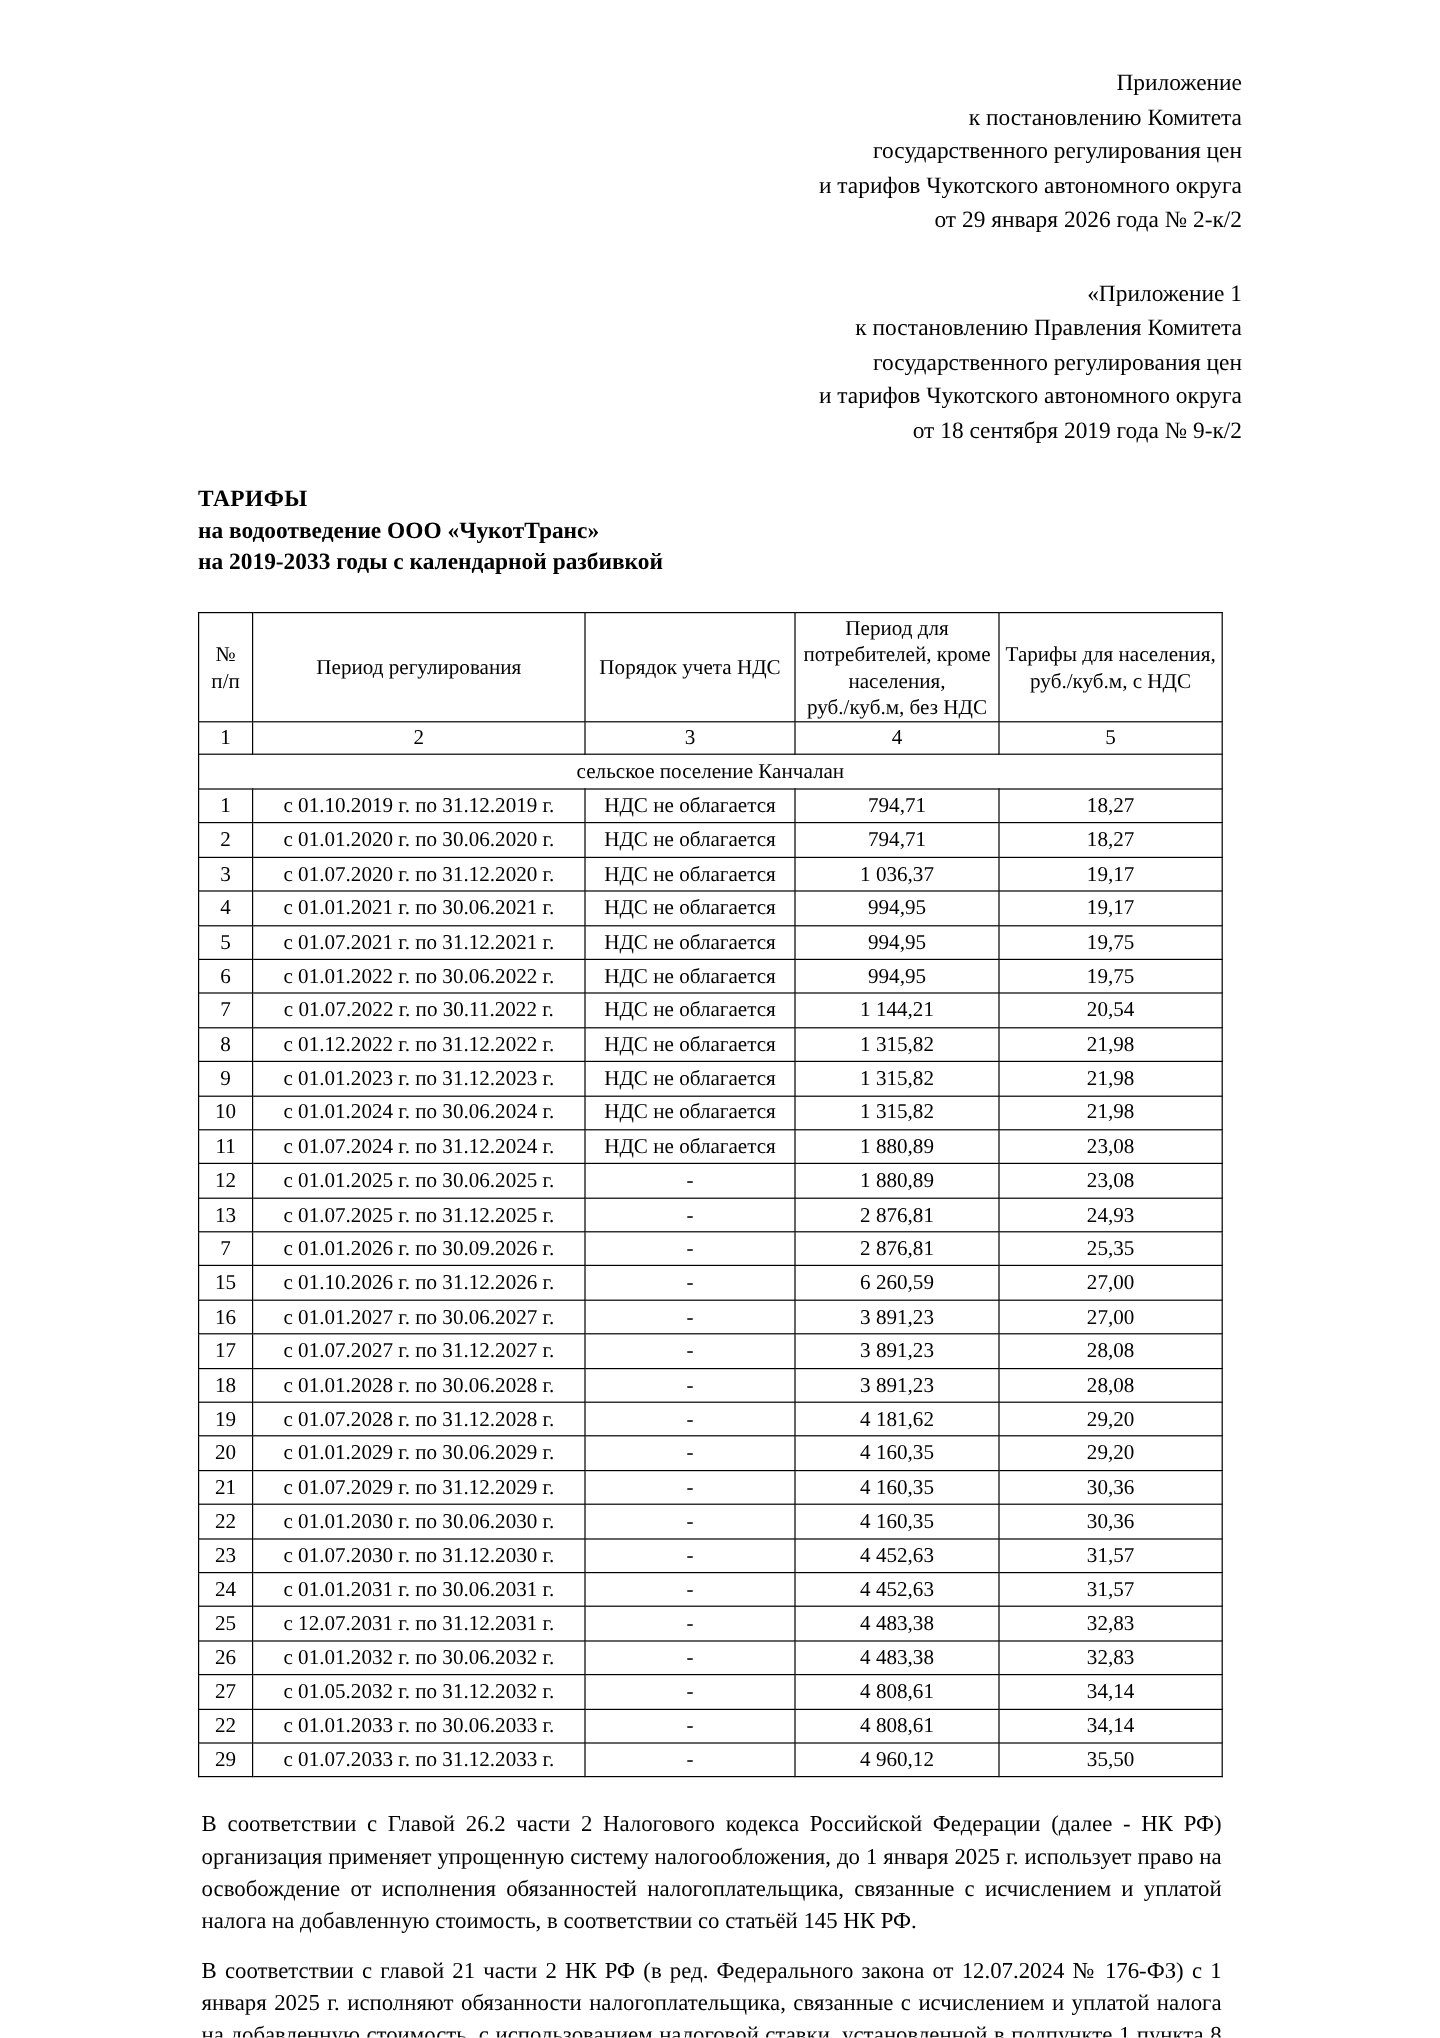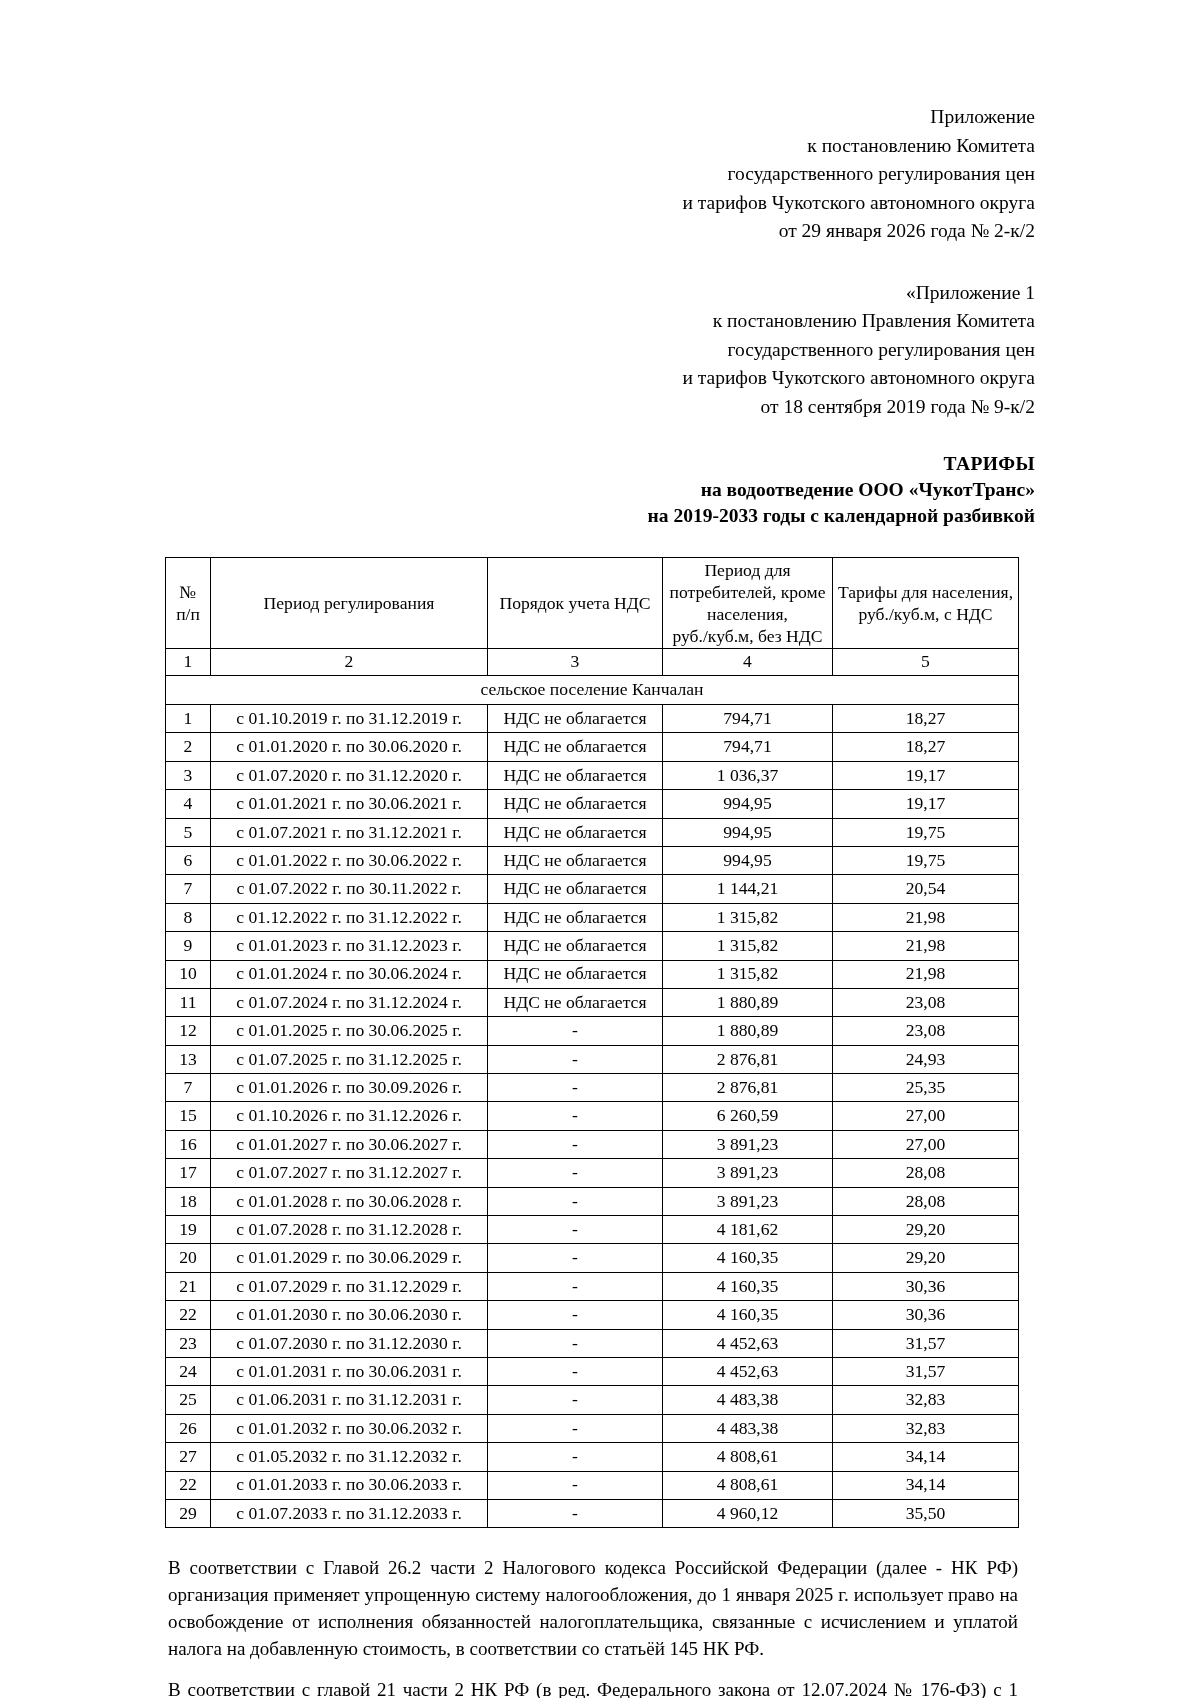--- a/index.html
+++ b/index.html
@@ -12,37 +12,37 @@
     height: 1698px;
     font-family: "Liberation Serif", "DejaVu Serif", serif;
     color: #000000;
     position: relative;
     overflow: hidden;
   }
   .page {
     box-sizing: border-box;
     width: 1200px;
     height: 1698px;
-    padding: 103px 165px 0 165px;
+    padding: 56px 165px 0 165px;
   }
 
   
   .hdr-block {
     text-align: right;
     font-size: 19.5px;
     line-height: 28.5px;
     margin-left: auto;
     width: 445px;
   }
   .hdr-block .ln { display: block; white-space: nowrap; }
   .hdr-gap { height: 33px; }
 
   
   .title-block {
-    text-align: right;
+    text-align: left;
     font-weight: bold;
     font-size: 19.5px;
     line-height: 26px;
     margin-top: 30px;
   }
   .title-block .tl { display: block; }
   .title-main { letter-spacing: 0.4px; }
 
   
   table.tariffs {
@@ -320,21 +320,21 @@
         </tr>
         <tr class="datarow">
           <td>24</td>
           <td>с 01.01.2031 г. по 30.06.2031 г.</td>
           <td>-</td>
           <td>4 452,63</td>
           <td>31,57</td>
         </tr>
         <tr class="datarow">
           <td>25</td>
-          <td>с 01.06.2031 г. по 31.12.2031 г.</td>
+          <td>с 12.07.2031 г. по 31.12.2031 г.</td>
           <td>-</td>
           <td>4 483,38</td>
           <td>32,83</td>
         </tr>
         <tr class="datarow">
           <td>26</td>
           <td>с 01.01.2032 г. по 30.06.2032 г.</td>
           <td>-</td>
           <td>4 483,38</td>
           <td>32,83</td>

